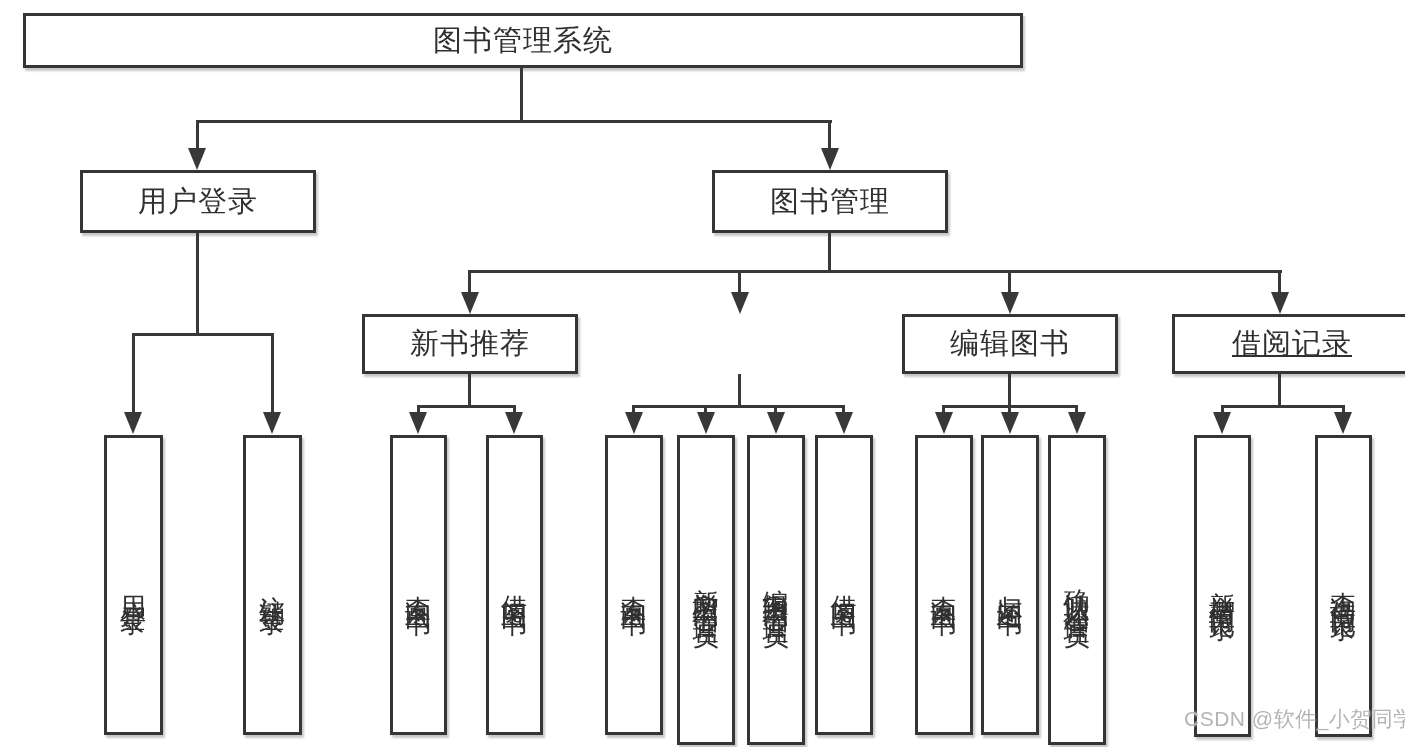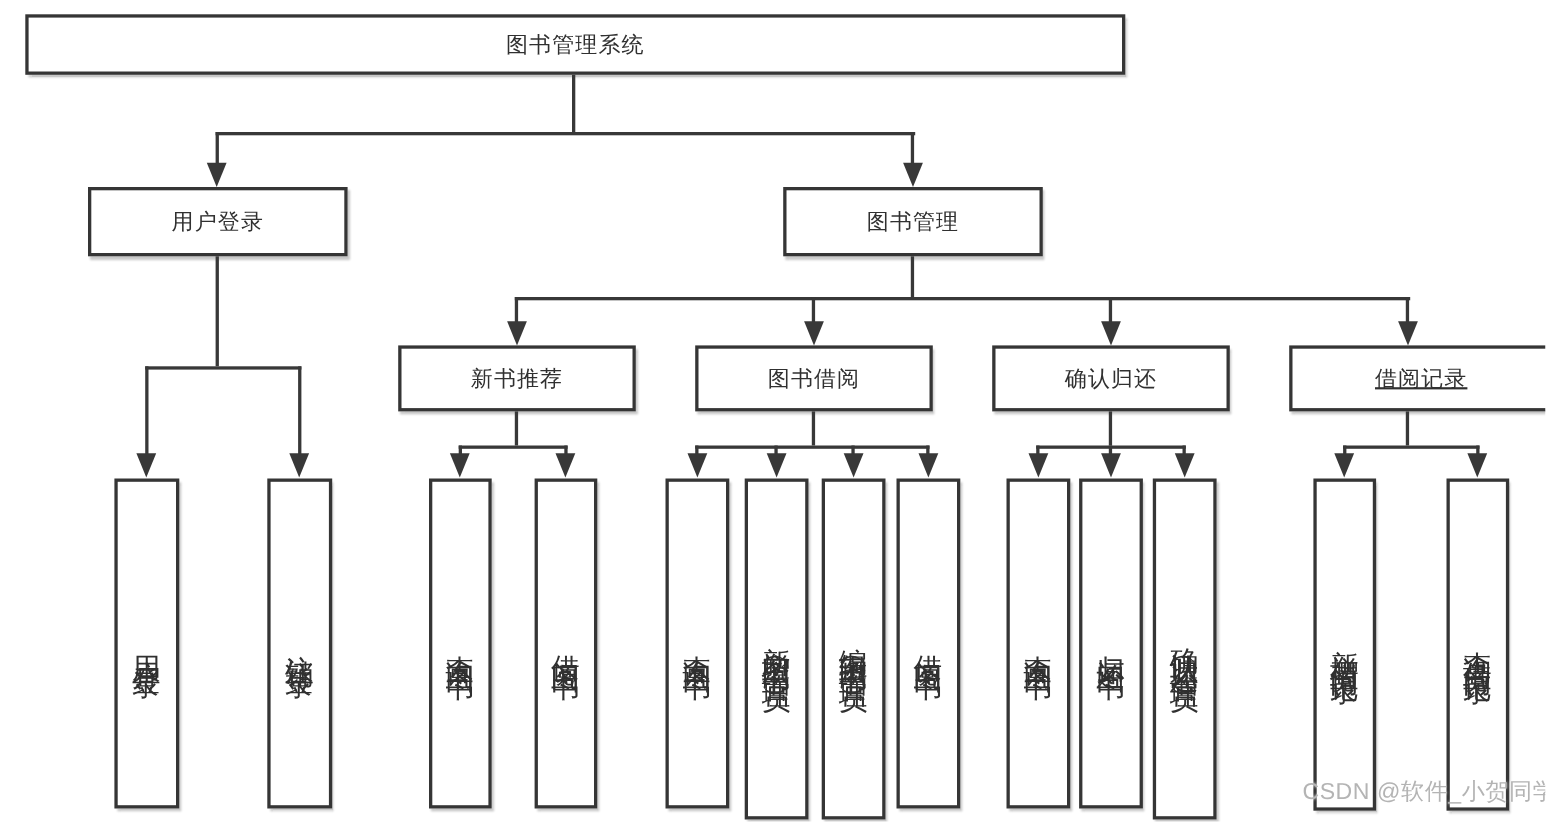--- a/index.html
+++ b/index.html
@@ -14,21 +14,21 @@
   }
   .node {
     position: absolute;
     box-sizing: border-box;
     background: #ffffff;
     border: 3px solid #353535;
     box-shadow: 2px 3px 2px rgba(0,0,0,0.22);
     display: flex;
     align-items: center;
     justify-content: center;
-    font-size: 20px;
+    font-size: 29px;
     letter-spacing: 1px;
     white-space: nowrap;
   }
   .vnode {
     position: absolute;
     box-sizing: border-box;
     background: #ffffff;
     border: 3px solid #353535;
     box-shadow: 2px 3px 2px rgba(0,0,0,0.22);
     display: flex;
@@ -67,22 +67,21 @@
 <body>
 
 <div class="canvas">
 
   <div class="node" style="left:23px; top:13px; width:1000px; height:55px;">图书管理系统</div>
 
   <div class="node" style="left:80px; top:170px; width:236px; height:63px;">用户登录</div>
   <div class="node" style="left:362px; top:314px; width:216px; height:60px;">新书推荐</div>
 
   <div class="node" style="left:712px; top:170px; width:236px; height:63px;">图书管理</div>
-  <div class="node" style="left:632px; top:314px; width:216px; height:60px;">图书借阅</div>
-  <div class="node" style="left:902px; top:314px; width:216px; height:60px;">确认归还</div>
+  <div class="node" style="left:902px; top:314px; width:216px; height:60px;">编辑图书</div>
   <div class="node" style="left:1172px; top:314px; width:240px; height:60px;text-decoration:underline;">借阅记录</div>
 
   <div class="vnode" style="left:104px; top:435px; width:59px; height:300px;">
     <span class="vtext">用户登录</span>
   </div>
   <div class="vnode" style="left:243px; top:435px; width:59px; height:300px;">
     <span class="vtext">注销登录</span>
   </div>
 
   <div class="vnode" style="left:390px; top:435px; width:57px; height:300px;">

